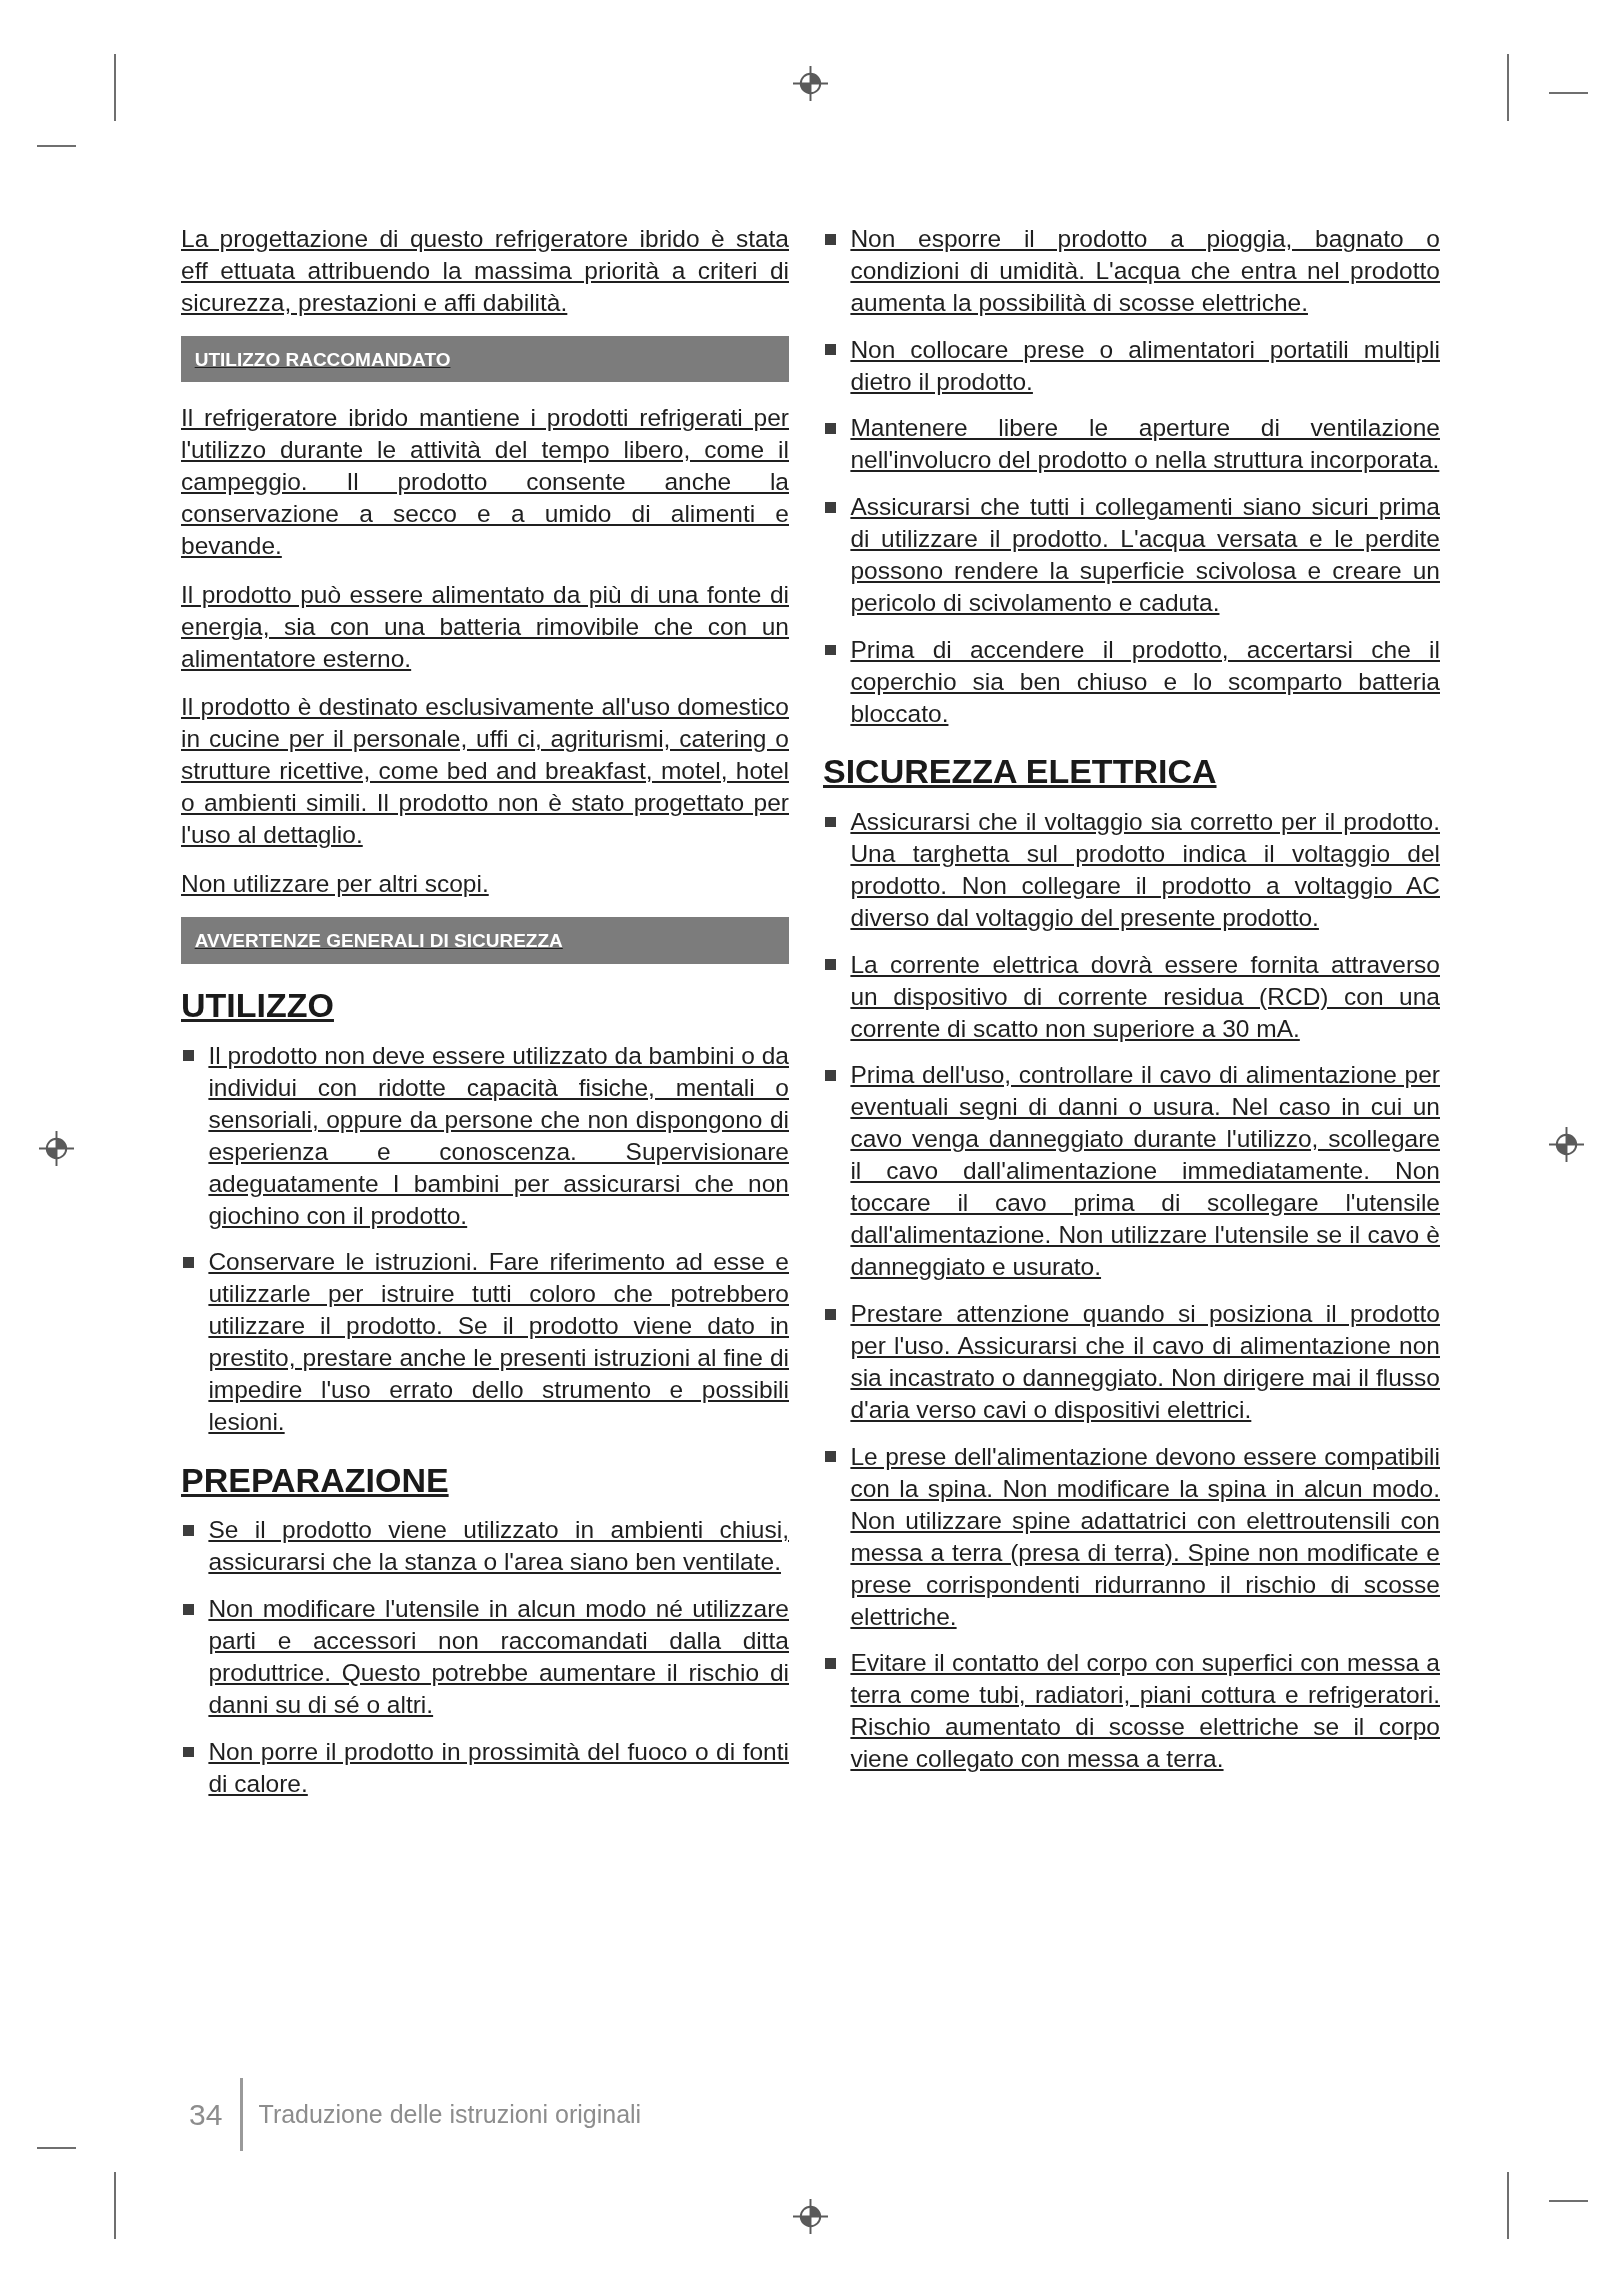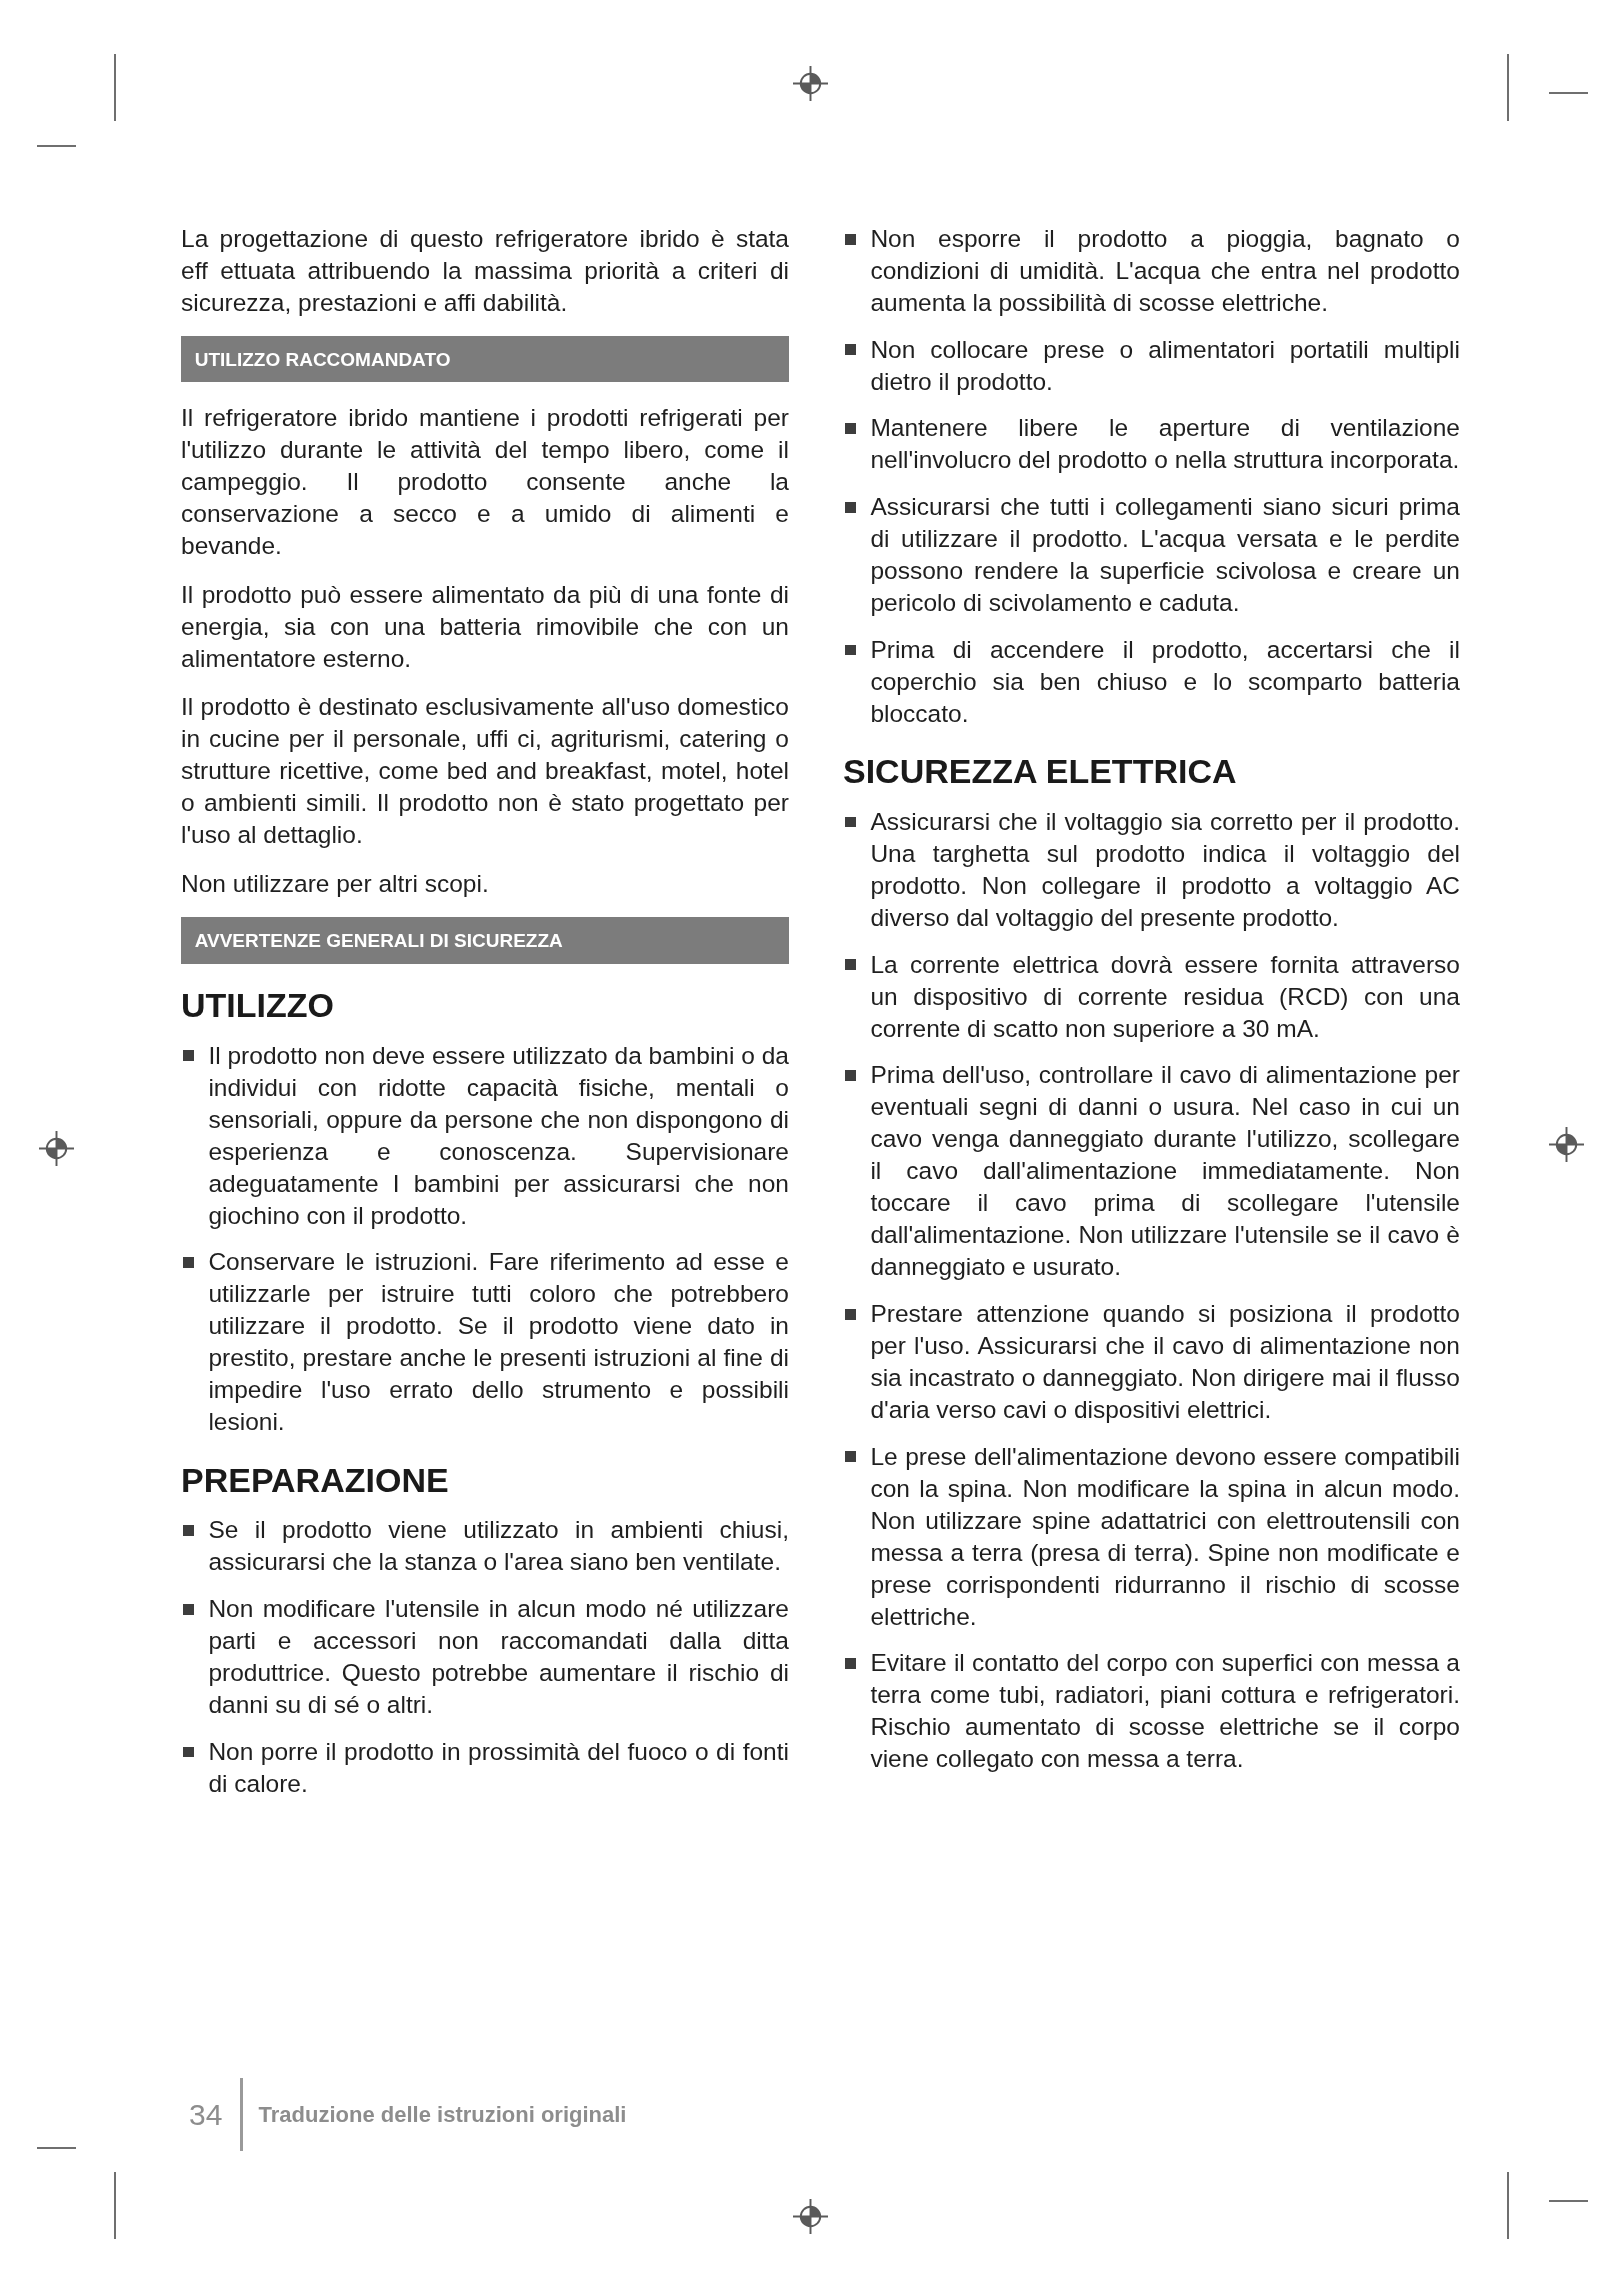--- a/index.html
+++ b/index.html
@@ -20,21 +20,22 @@
   .regmark { position: absolute; }
   .cropline { position: absolute; background: #6f6f6f; }
 
   
   .content {
     position: absolute;
     left: 181px;
     top: 223px;
     width: 1279px;
     display: flex;
-    gap: 54px;
+    gap: 34px;
+    text-decoration: underline;
   }
   .col { font-size: 24.5px; line-height: 32px; }
   .col-left  { width: 608px; }
   .col-right { width: 617px; }
 
   .para {
     text-align: justify;
     margin: 0 0 16.7px 0;
   }
   .bar-header {
@@ -83,23 +84,23 @@
     font-weight: normal;
     margin-right: 17.6px;
   }
   .footer-divider {
     width: 2.9px;
     height: 73px;
     background: #9a9a9a;
     margin-right: 15.7px;
   }
   .footer-text {
-    font-size: 22px;
+    font-size: 25px;
     line-height: 39px;
-    font-weight: bold;
+    font-weight: normal;
     color: var(--footer-gray, #9a9a9a);
   }
 </style>
 </head>
 <body>
 
 <div class="page">
 
   <svg class="regmark" style="left:793px; top:66px;" width="35" height="35" viewBox="0 0 36 36">
     <line x1="18" y1="0" x2="18" y2="36" stroke="#5a5a5a" stroke-width="2"></line>

